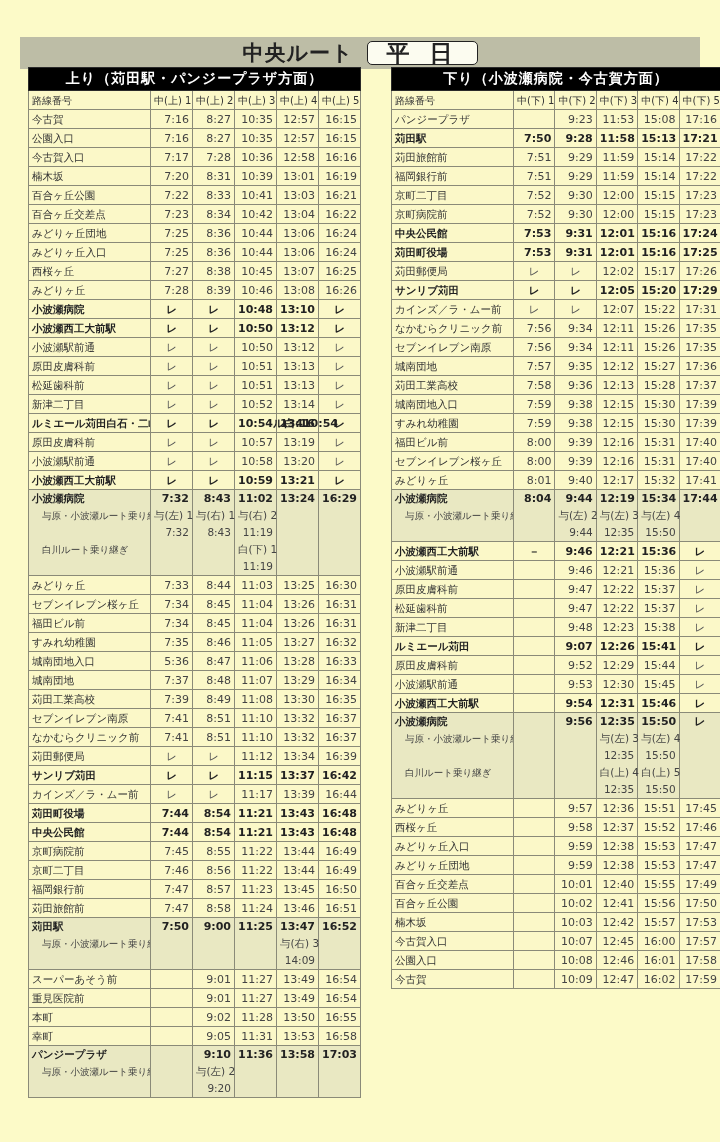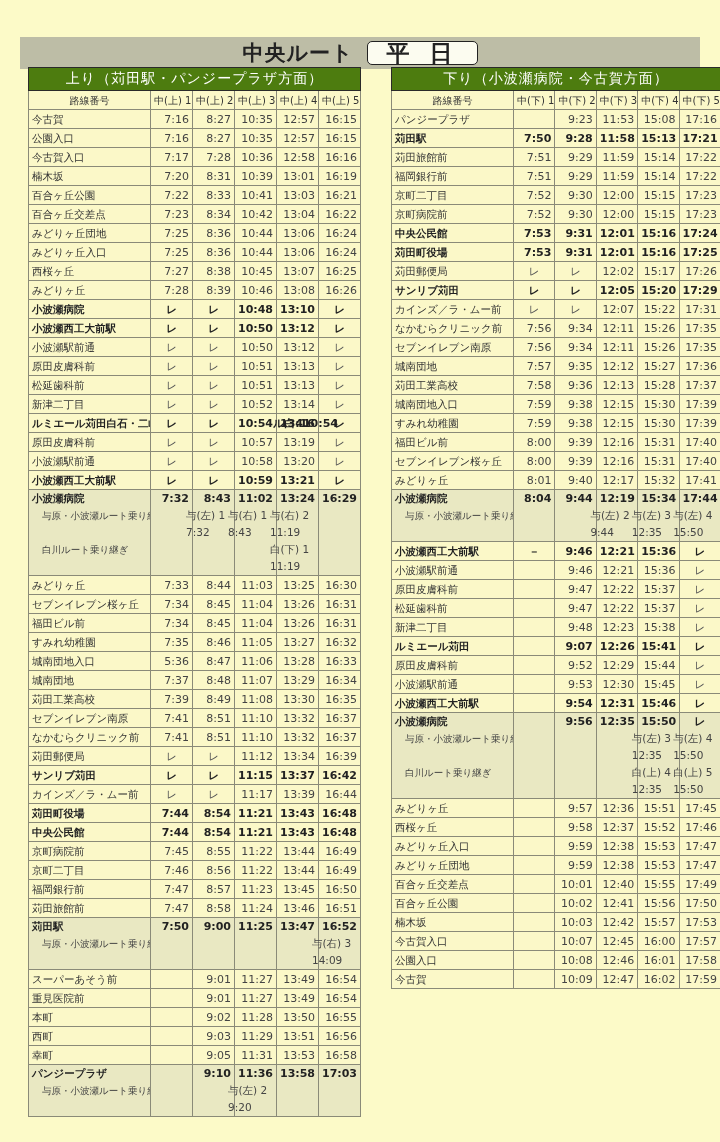--- a/index.html
+++ b/index.html
@@ -16,33 +16,33 @@
     margin-left:14px; border:1.5px solid #222; border-radius:5px; background:#fcfcf0;
     font-size:23px; font-weight:bold; padding:0 18px; line-height:22px; letter-spacing:6px; color:#222;
   }
   .tt {
     position:absolute; top:67px; border-collapse:collapse; table-layout:fixed;
     font-size:10.5px; background:#fbf8c8;
   }
   .tt.left { left:28px; width:333px; }
   .tt.right { left:391px; width:330px; }
   .tt th.dir {
-    background:#4d7c0f; color:#fff; font-size:14px; font-weight:normal; height:22px; padding:0;
+    background:#000000; color:#fff; font-size:14px; font-weight:bold; height:22px; padding:0;
     border:1px solid #2a2a2a; letter-spacing:1px;
   }
   .tt td {
     border:1px solid #8a8a78; height:18px; padding:0 3px; line-height:17px; white-space:nowrap;
   }
   .tt td.time { text-align:right; font-family:"DejaVu Sans", sans-serif; font-size:11px; color:#444; }
   .tt td.pass { text-align:center; color:#555; }
-  .tt tr.hdr td { text-align:center; font-size:10px; color:#333; height:18px; }
+  .tt tr.hdr td { text-align:left; font-size:10px; color:#333; height:18px; }
   .tt tr.bold td { font-weight:bold; color:#222; }
   .tt tr.big td { vertical-align:top; background:#e9e8c2; }
   .tt tr.big td.name .sub { display:block; font-weight:normal; font-size:9.5px; padding-left:10px; color:#444; }
-  .tt tr.big td .xfer { display:block; font-weight:normal; font-size:10.5px; text-align:right; color:#444;margin-left:32px; }
+  .tt tr.big td .xfer { display:block; font-weight:normal; font-size:10.5px; text-align:right; color:#444; }
   .tt td.name { overflow:hidden; }
   .tt .col-name { width:122px; }
 </style>
 </head>
 <body>
 
 <div class="title-band">
   <span class="title-text">中央ルート</span>
   <span class="title-badge">平 日</span>
 </div>
@@ -408,28 +408,20 @@
       </tr>
       <tr>
         <td class="name"><span>本町</span></td>
         <td class="time"><span></span></td>
         <td class="time"><span>9:02</span></td>
         <td class="time"><span>11:28</span></td>
         <td class="time"><span>13:50</span></td>
         <td class="time"><span>16:55</span></td>
       </tr>
       <tr>
-        <td class="name"><span>西町</span></td>
-        <td class="time"><span></span></td>
-        <td class="time"><span>9:03</span></td>
-        <td class="time"><span>11:29</span></td>
-        <td class="time"><span>13:51</span></td>
-        <td class="time"><span>16:56</span></td>
-      </tr>
-      <tr>
         <td class="name"><span>幸町</span></td>
         <td class="time"><span></span></td>
         <td class="time"><span>9:05</span></td>
         <td class="time"><span>11:31</span></td>
         <td class="time"><span>13:53</span></td>
         <td class="time"><span>16:58</span></td>
       </tr>
       <tr class="bold big">
         <td class="name"><span>パンジープラザ</span><span class="sub">与原・小波瀬ルート乗り継ぎ</span></td>
         <td class="time"><span></span></td>

